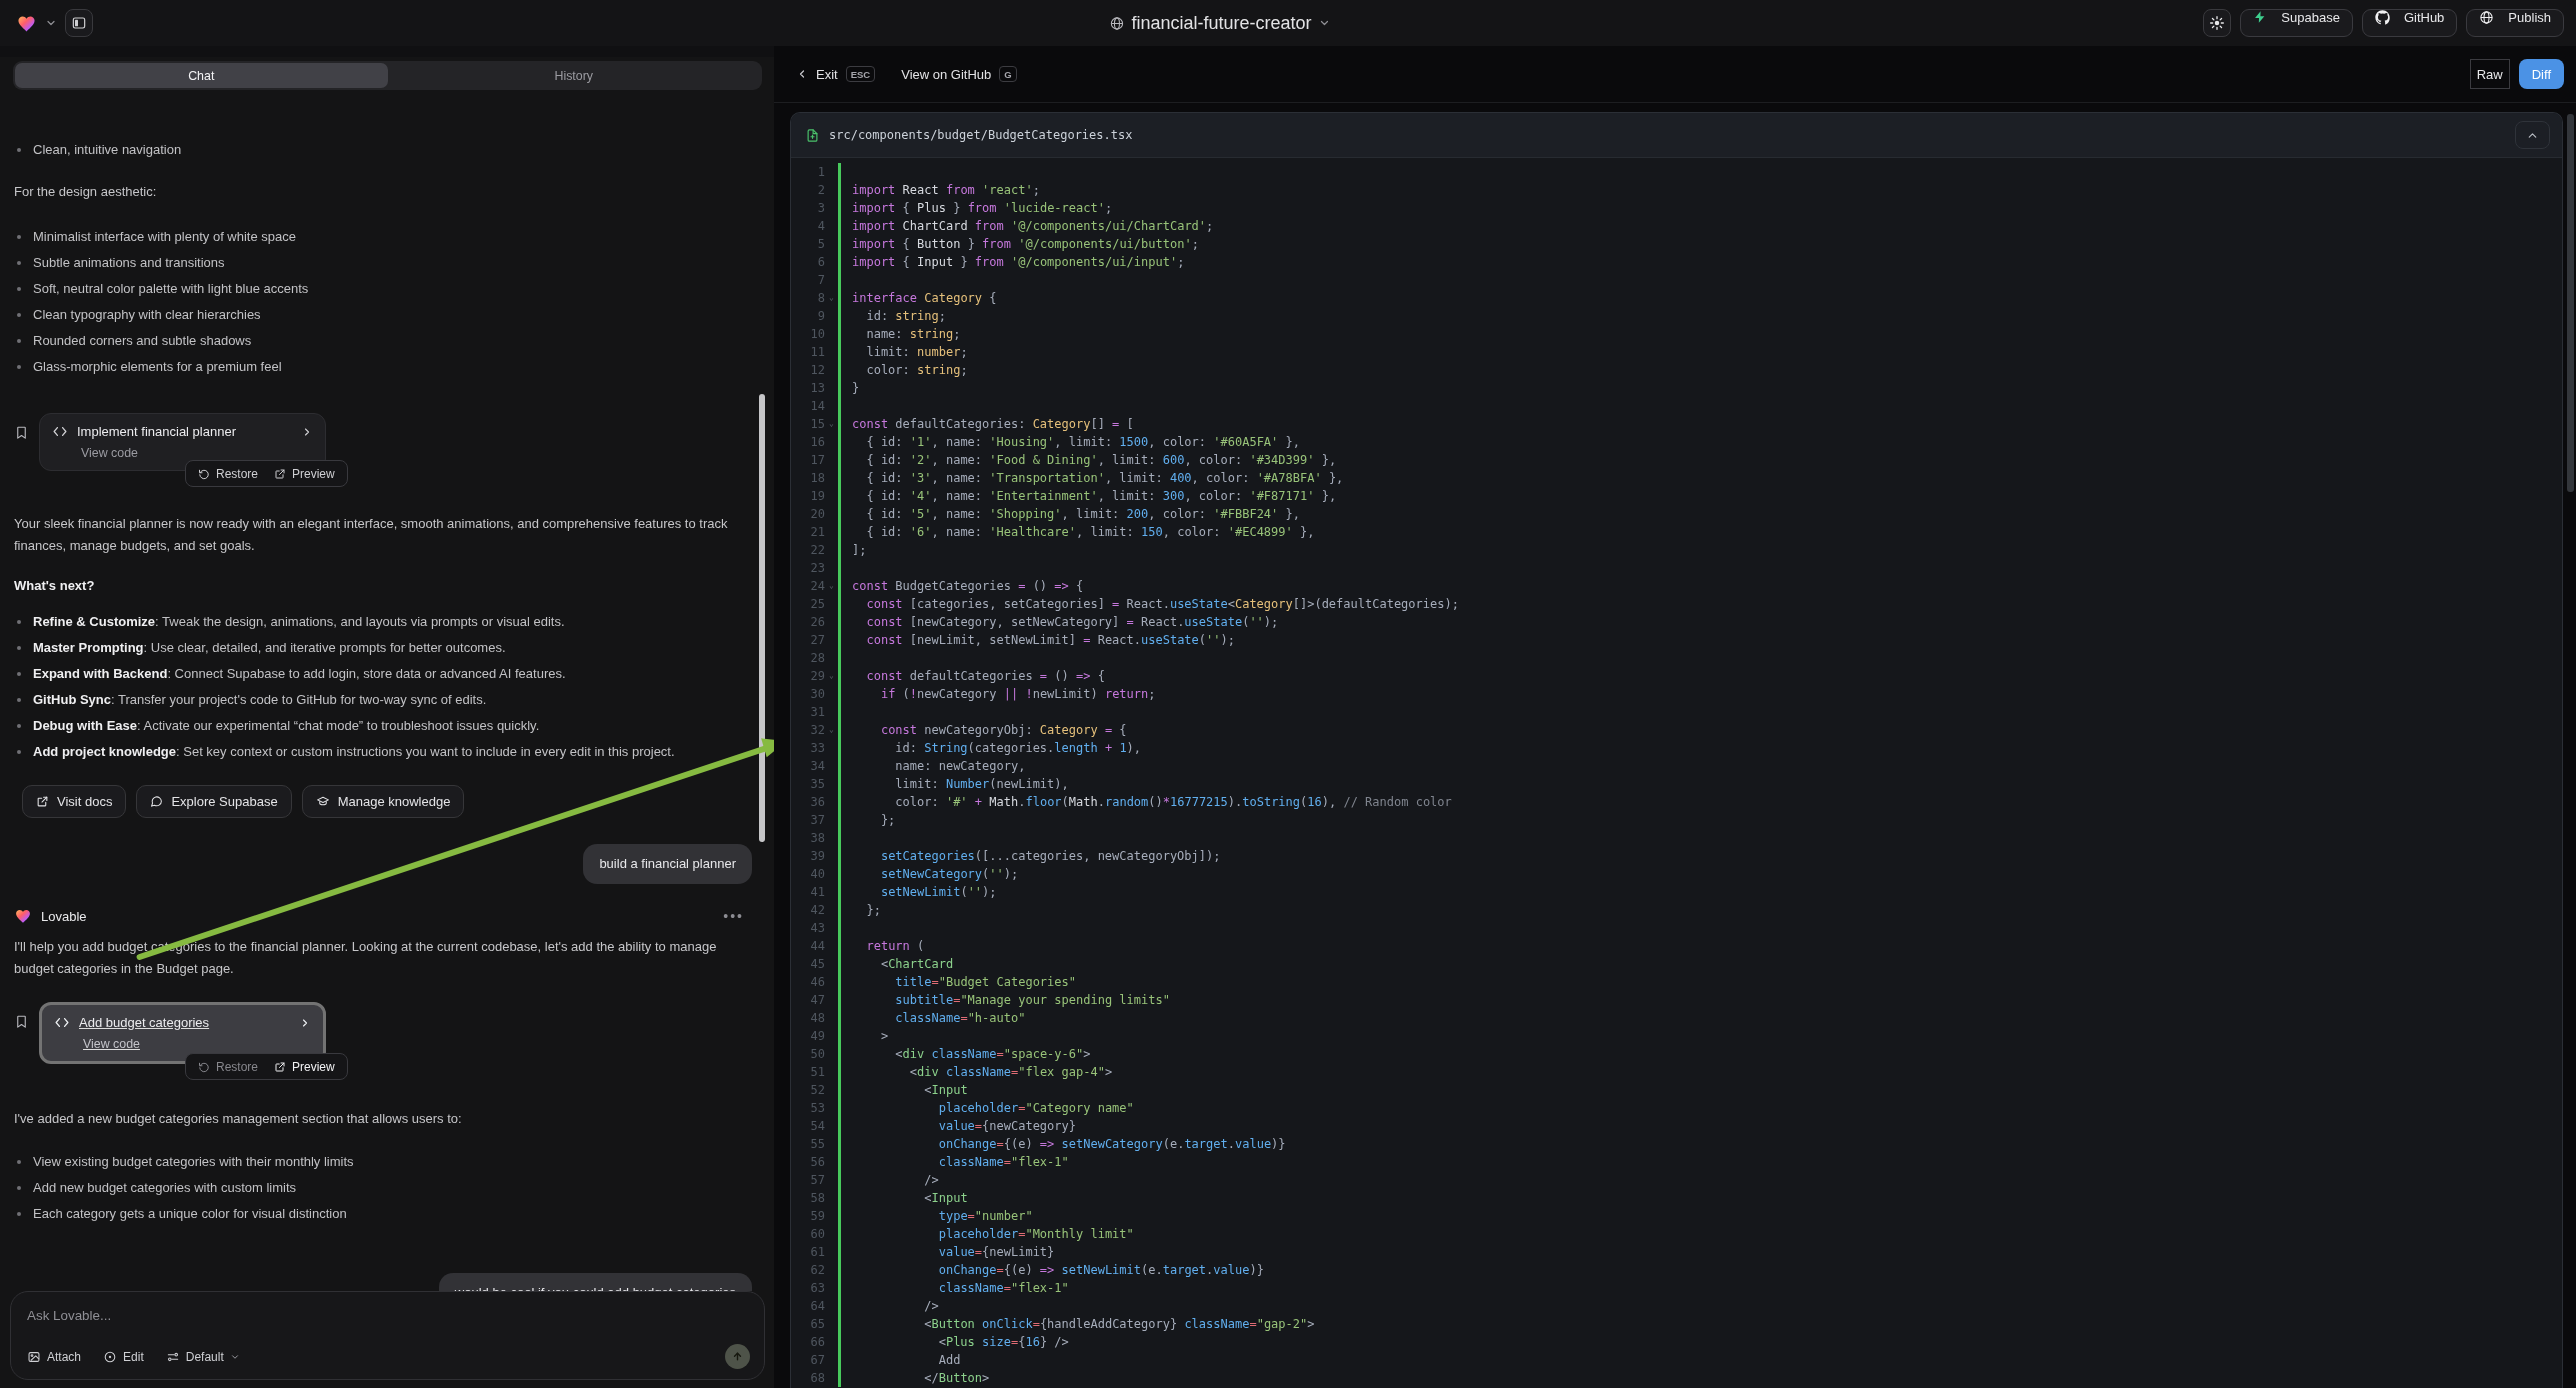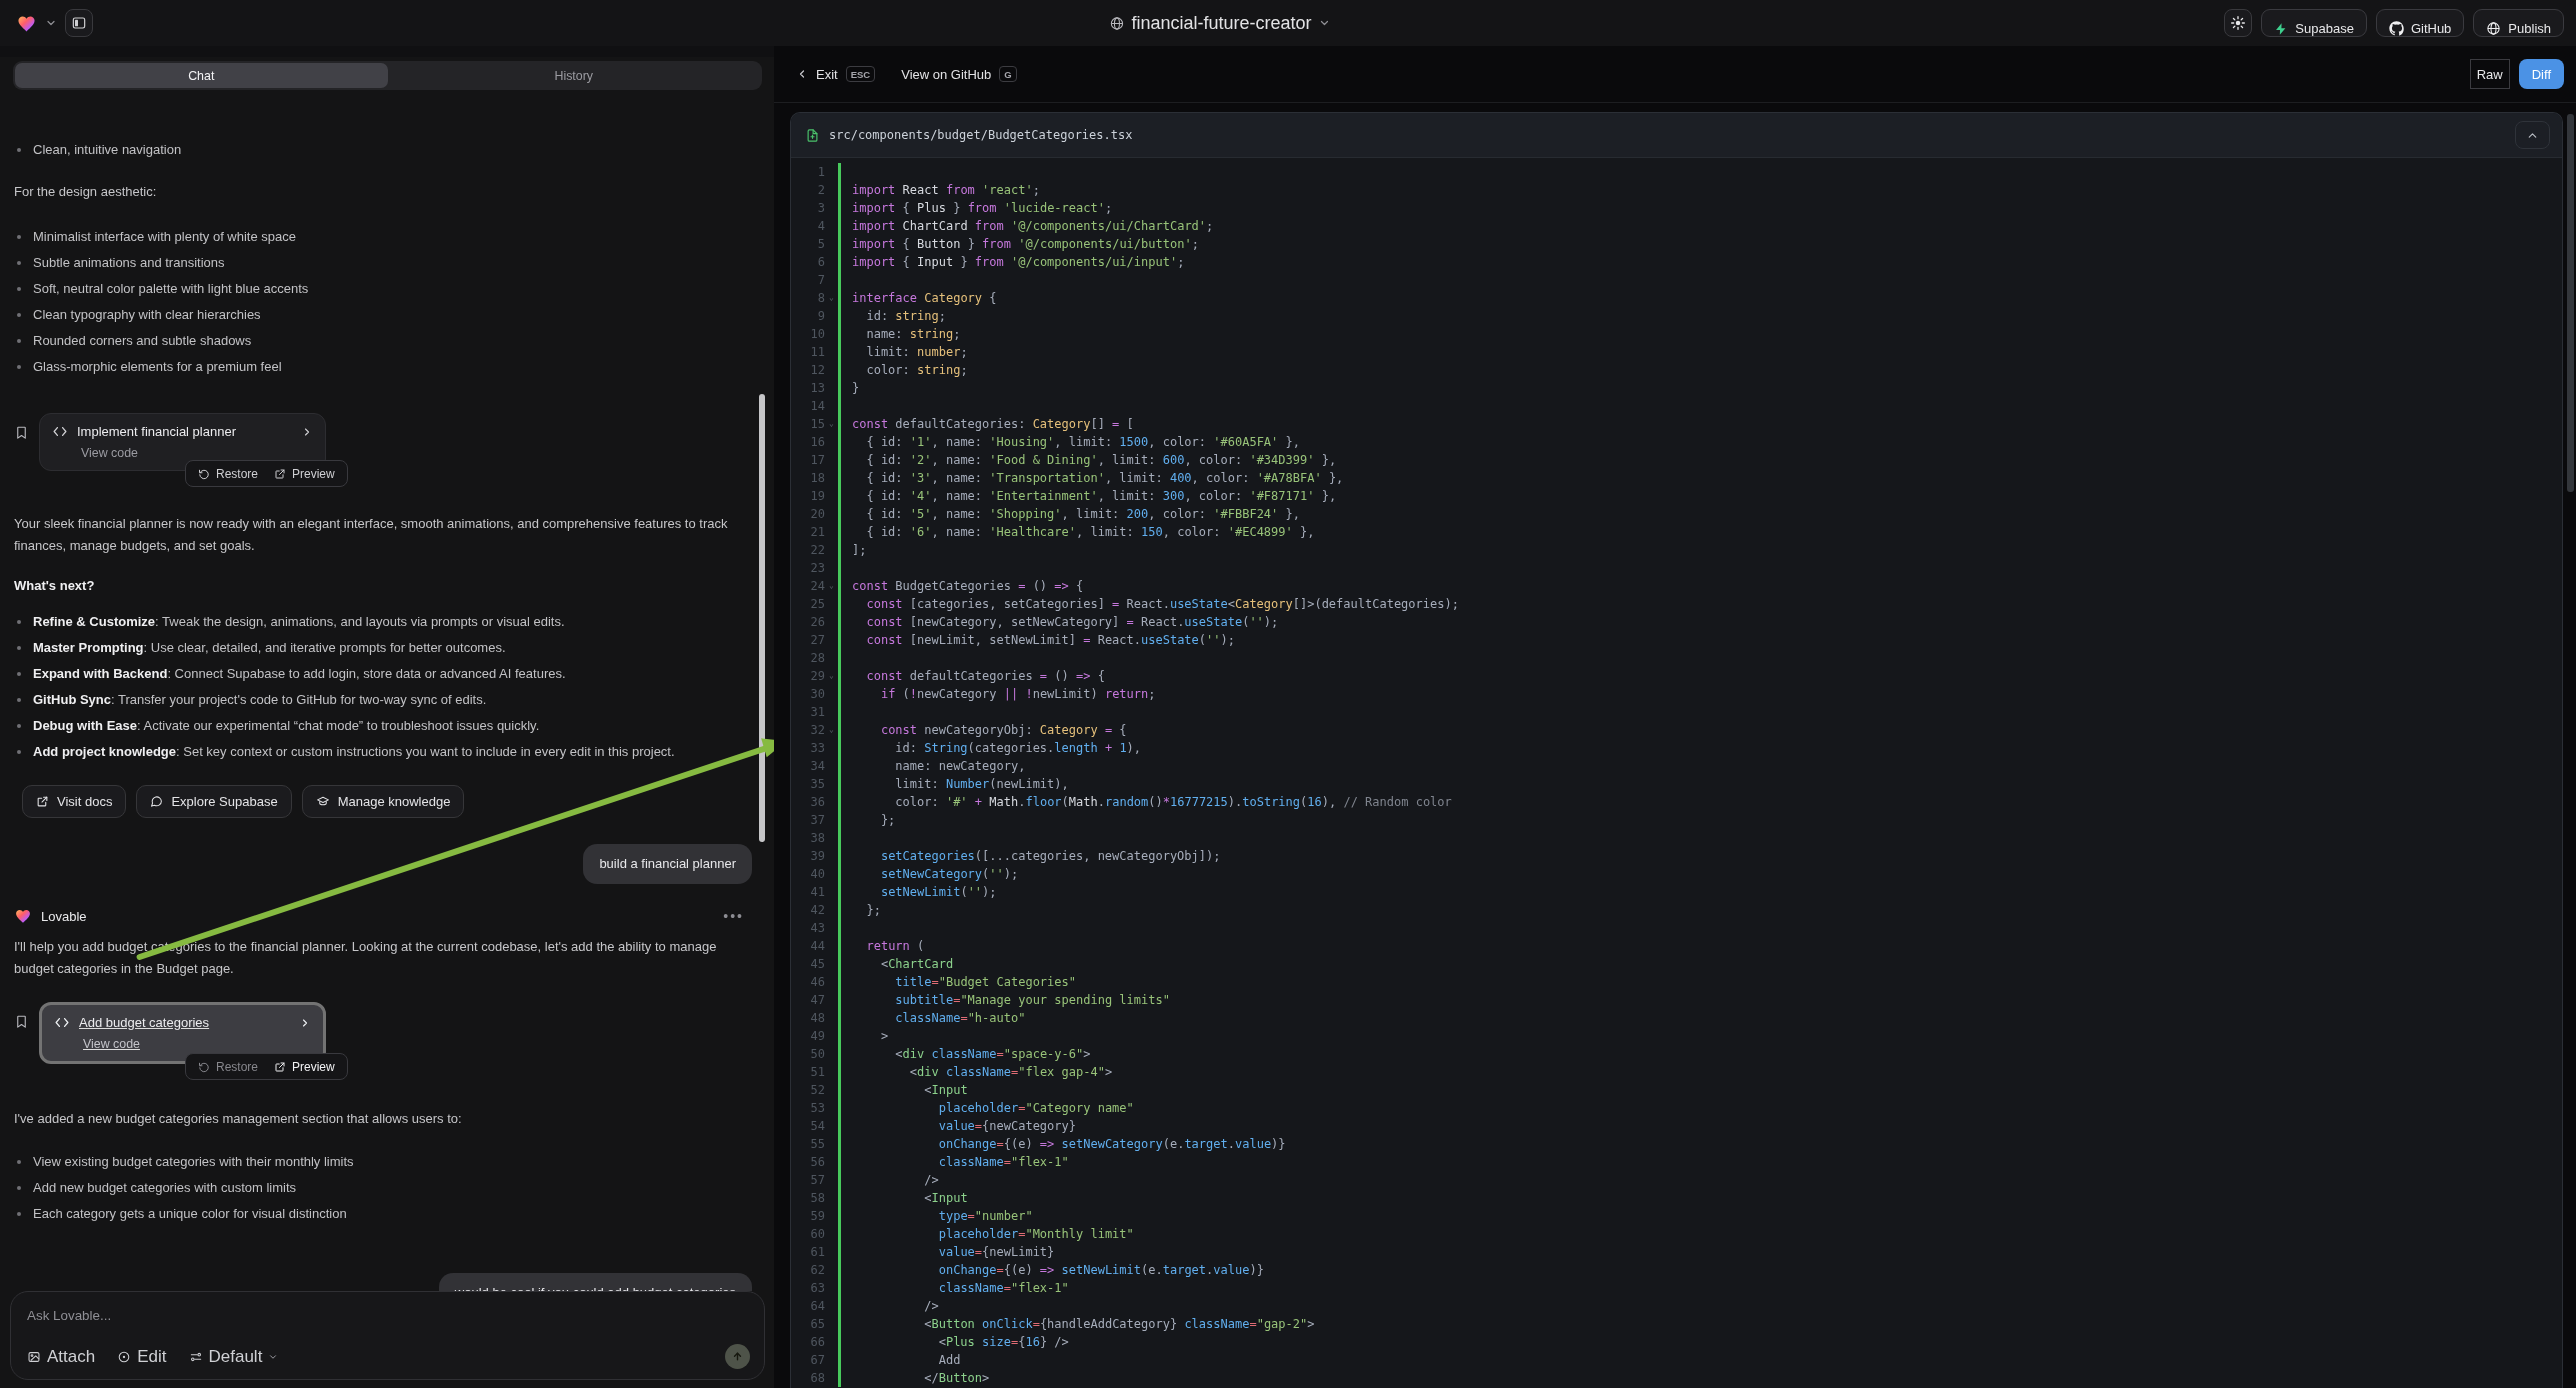--- a/index.html
+++ b/index.html
@@ -8,21 +8,21 @@
     position:relative; width:2576px; height:1388px; overflow:hidden;
     background:#101012; font-family:"Liberation Sans", sans-serif;
     -webkit-font-smoothing:antialiased; color:#ddd;
   }
   
   .topbar { position:absolute; top:0; left:0; right:0; height:46px; background:#141416; display:flex; align-items:center; }
   .topbar-left { display:flex; align-items:center; gap:8px; padding-left:16px; }
   .icon-btn { display:flex; align-items:center; justify-content:center; border:1px solid #39393d; background:#1a1a1d; border-radius:8px; width:28px; height:28px; color:#cfcfd2; }
   .topbar-center { position:absolute; left:1220px; transform:translateX(-50%); display:flex; align-items:center; gap:7px; color:#e3e3e5; font-size:18px; }
   .topbar-right { position:absolute; right:12px; top:9px; display:flex; align-items:center; gap:9px; }
-  .tb-btn { display:flex; align-items:flex-end; gap:7px; height:28px; padding:0 12px; border:1px solid #3a3a3f; background:#1a1a1d; border-radius:9px; color:#e8e8ea; font-size:13px; }
+  .tb-btn { display:flex; align-items:flex-start; gap:14px; height:28px; padding:0 12px; border:1px solid #3a3a3f; background:#1a1a1d; border-radius:9px; color:#e8e8ea; font-size:13px; }
   .chev { color:#8f8f94; }
   
   .chat-panel { position:absolute; top:57px; left:0; width:774px; bottom:0; background:#141415; }
   .code-panel { position:absolute; top:46px; left:774px; right:0; bottom:0; background:#0a0a0c; }
   
   .tabbar { position:absolute; top:4px; left:13px; width:749px; height:29px; background:#242427; border-radius:9px; display:flex; padding:2px; }
   .tab { flex:1; display:flex; align-items:center; justify-content:center; font-size:12.4px; color:#9b9ba1; border-radius:7px; }
   .tab.active { background:#414147; color:#f4f4f6; font-weight:500; }
   
   .chat-content { position:absolute; top:77px; left:0; right:0; bottom:97px; overflow:hidden; font-size:13px; }
@@ -52,21 +52,21 @@
   .bubble-row { display:flex; justify-content:flex-end; margin-right:22px; }
   .bubble { background:#323236; color:#e7e7ea; font-size:13px; border-radius:14px; padding:11px 16px; line-height:18px; }
   
   .asst { display:flex; align-items:center; gap:9px; margin-left:14px; margin-right:30px; }
   .asst .name { color:#eaeaec; font-size:13px; font-weight:500; flex:1; }
   .dots { color:#8c8c92; letter-spacing:2px; font-size:14px; }
   
   .composer { position:absolute; left:10px; right:9px; bottom:8px; height:89px; background:#171719; border:1px solid #303034; border-radius:18px; padding:14px 16px 12px 16px; }
   .composer input { width:100%; background:transparent; border:none; outline:none; color:#e8e8ea; font-size:13.4px; font-family:"Liberation Sans",sans-serif; }
   .composer input::placeholder { color:#8f8f95; }
-  .composer-row { position:absolute; left:16px; right:14px; bottom:10px; display:flex; align-items:center; gap:22px; color:#cfd0d4; font-size:17px; }
+  .composer-row { position:absolute; left:16px; right:14px; bottom:10px; display:flex; align-items:center; gap:22px; color:#cfd0d4; font-size:12px; }
   .comp-item { display:flex; align-items:center; gap:6px; }
   .send-btn { margin-left:auto; width:25px; height:25px; border-radius:50%; background:#4e5349; display:flex; align-items:center; justify-content:center; color:#17180f; }
   
   .chat-sb { position:absolute; right:9px; top:337px; width:6px; height:448px; background:#d9d9db; border-radius:3px; opacity:.9; }
   .arrow-overlay { position:absolute; inset:0; pointer-events:none; z-index:40; }
   
   .code-header { position:absolute; top:0; left:0; right:0; height:57px; display:flex; align-items:center; padding:0 12px 0 22px; border-bottom:1px solid #1d1e21; color:#e3e3e6; font-size:13px; }
   .kbd { border:1px solid #3c3c41; border-radius:4px; font-size:9.5px; color:#a6a6ac; padding:1.5px 4px; font-weight:600; }
   .hd-item { display:flex; align-items:center; gap:8px; }
   .raw-btn { height:30px; padding:0 6px; display:flex; align-items:center; border:1px solid #3b3b40; border-radius:0; background:transparent; color:#e8e8ea; font-size:13px; }

